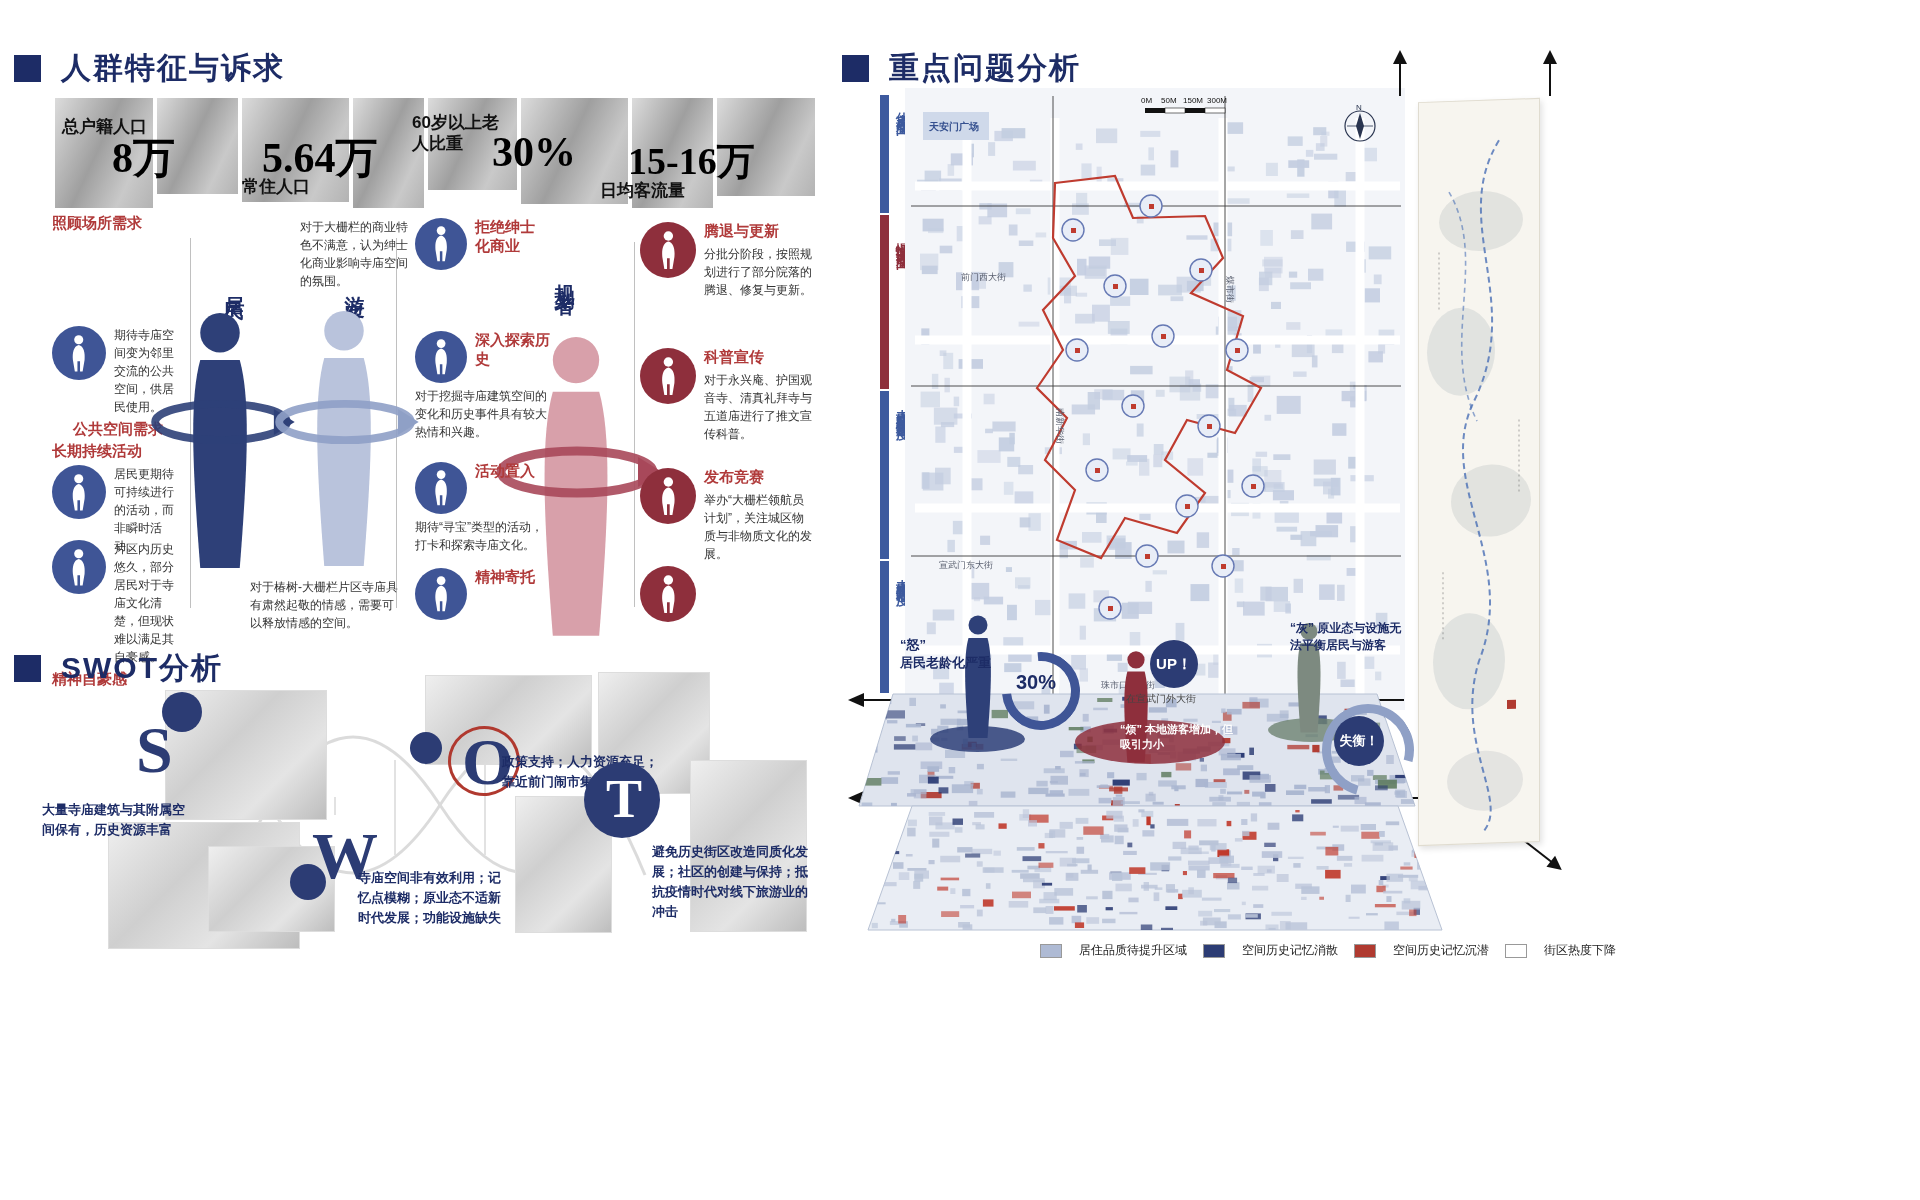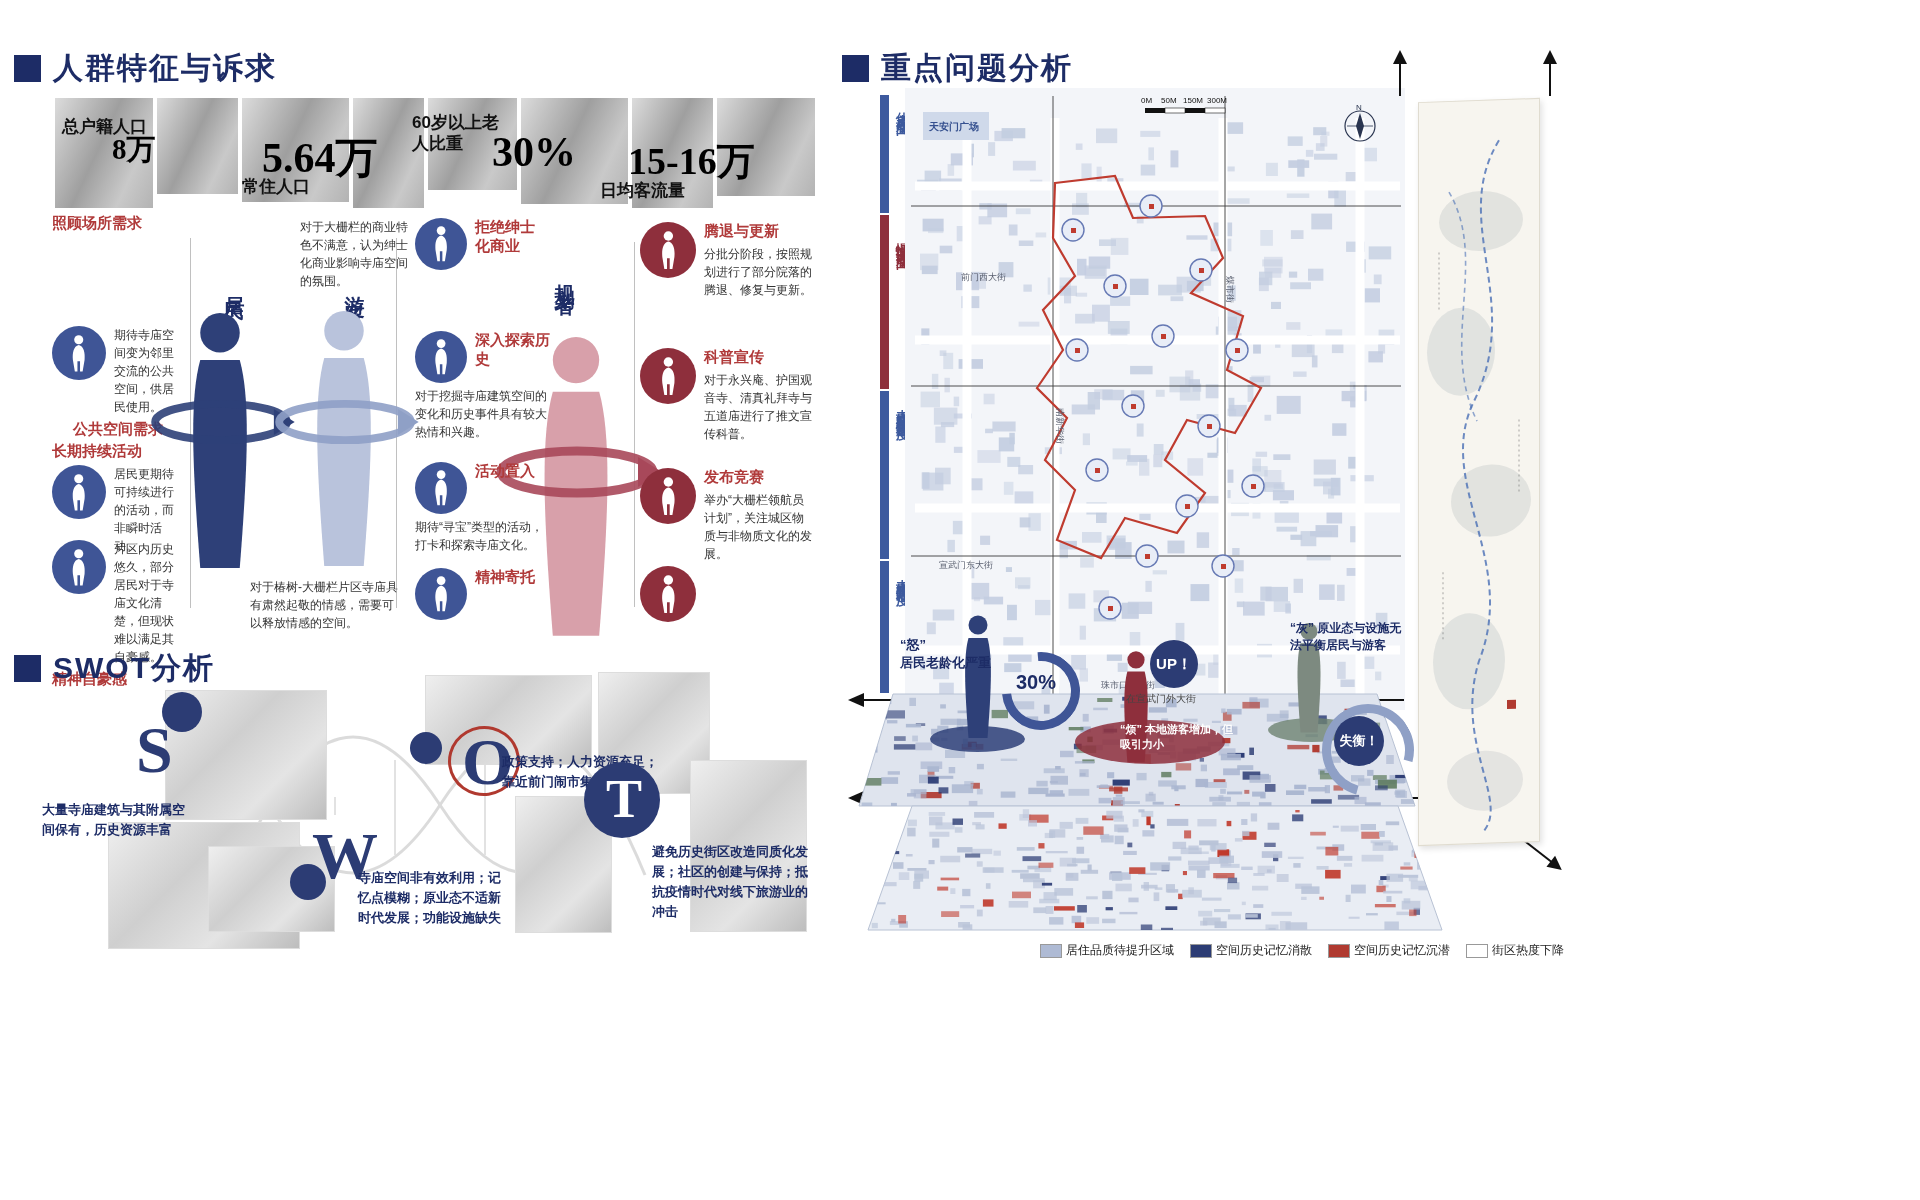--- a/index.html
+++ b/index.html
@@ -1,19 +1,19 @@
 <!DOCTYPE html>
 <html><head>
 <meta charset="utf-8">
 <style>
   html,body{margin:0;padding:0;background:#fff;}
   body{width:1920px;height:1200px;position:relative;overflow:hidden;
        font-family:"Liberation Sans","DejaVu Sans",sans-serif;color:#222;}
   .abs{position:absolute;}
-  .sec-header{display:flex;align-items:center;gap:12px;font-weight:bold;
+  .sec-header{display:flex;align-items:center;gap:20px;font-weight:bold;
               font-size:30px;color:#1d2c66;letter-spacing:2px;}
   .sq{width:27px;height:27px;background:#1d2c66;flex:0 0 auto;}
   .photo{background:linear-gradient(115deg,#dcdcdc 0%,#9f9f9f 45%,#c9c9c9 75%,#b3b3b3 100%);}
   .stat-label{font-weight:bold;color:#111;font-size:17px;line-height:1.25;}
   .stat-value{font-weight:bold;color:#000;font-family:"Liberation Serif","DejaVu Serif",serif;}
   .red-title{color:#b03a3a;font-weight:bold;font-size:15px;margin-bottom:4px;}
   .desc{font-size:12px;color:#333;line-height:1.5;}
   .picto{border-radius:50%;color:#fff;display:flex;align-items:center;justify-content:center;flex:0 0 auto;}
   .picto svg{width:62%;height:72%;}
   .blue-c{background:#3f5596;}
@@ -29,21 +29,21 @@
   .navy-circle{background:#2c3c74;border-radius:50%;}
   .sketch{background:linear-gradient(135deg,#efefef 0%,#cfcfcf 40%,#e4e4e4 70%,#bdbdbd 100%);
           border:1px solid #ddd;}
   .side-seg{width:9px;}
   .side-label{writing-mode:vertical-rl;font-size:13px;font-weight:bold;letter-spacing:2px;}
   .anno{font-weight:bold;line-height:1.4;}
   .badge{border-radius:50%;display:flex;align-items:center;justify-content:center;
          color:#fff;font-weight:bold;}
   .ellipse-base{border-radius:50%;}
   .legend{display:flex;gap:16px;align-items:center;}
-  .legend-item{display:flex;gap:4px;align-items:center;font-size:12px;color:#222;}
+  .legend-item{display:flex;gap:17px;align-items:center;font-size:12px;color:#222;}
   .legend-swatch{width:20px;height:12px;border:1px solid #999;flex:0 0 auto;}
 </style>
 </head>
 <body>
 
 <div class="abs sec-header" style="left:14px;top:48px;">
   <span class="sq"></span>
   <span>人群特征与诉求</span>
 </div>
 
@@ -52,21 +52,21 @@
   <div class="photo" style="flex:0.9;height:96px;"></div>
   <div class="photo" style="flex:1.2;height:104px;"></div>
   <div class="photo" style="flex:0.8;"></div>
   <div class="photo" style="flex:1.0;height:92px;"></div>
   <div class="photo" style="flex:1.2;height:106px;"></div>
   <div class="photo" style="flex:0.9;"></div>
   <div class="photo" style="flex:1.1;height:98px;"></div>
 </div>
 
 <div class="abs stat-label" style="left:62px;top:116px;">总户籍人口</div>
-<div class="abs stat-value" style="left:112px;top:130px;font-size:29px;">8万</div>
+<div class="abs stat-value" style="left:112px;top:130px;font-size:42px;">8万</div>
 <div class="abs stat-value" style="left:262px;top:130px;font-size:42px;">5.64万</div>
 <div class="abs stat-label" style="left:242px;top:176px;">常住人口</div>
 <div class="abs stat-label" style="left:412px;top:112px;width:92px;">60岁以上老人比重</div>
 <div class="abs stat-value" style="left:492px;top:128px;font-size:42px;">30%</div>
 <div class="abs stat-value" style="left:628px;top:136px;font-size:38px;">15-16万</div>
 <div class="abs stat-label" style="left:600px;top:180px;">日均客流量</div>
 
 <div class="abs hairline" style="left:190px;top:238px;width:1px;height:370px;"></div>
 <div class="abs hairline" style="left:396px;top:238px;width:1px;height:370px;"></div>
 <div class="abs hairline" style="left:634px;top:242px;width:1px;height:365px;"></div>

